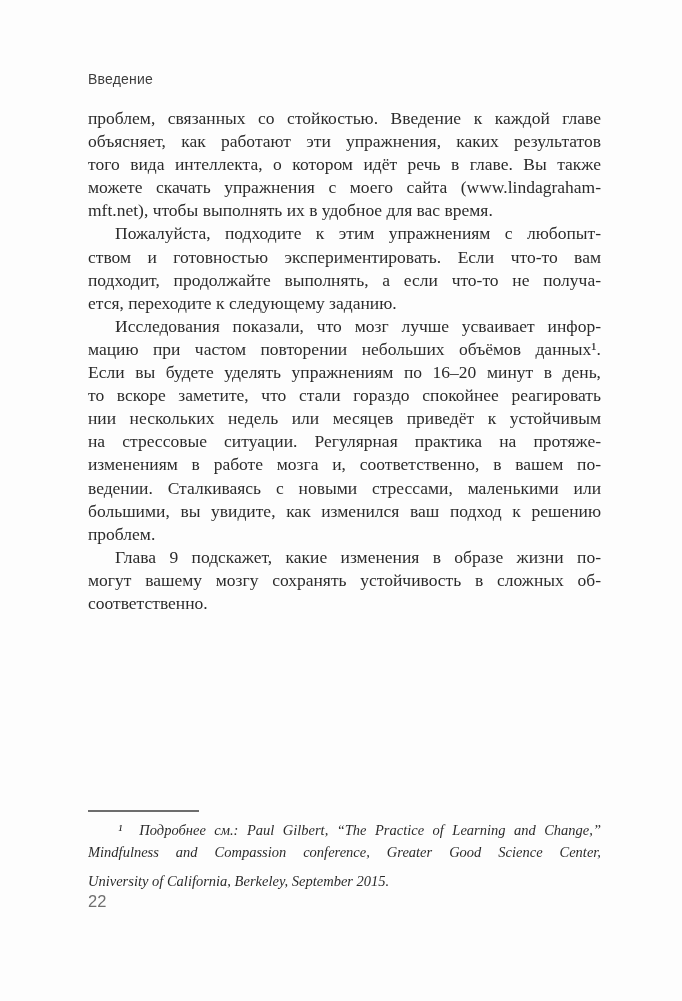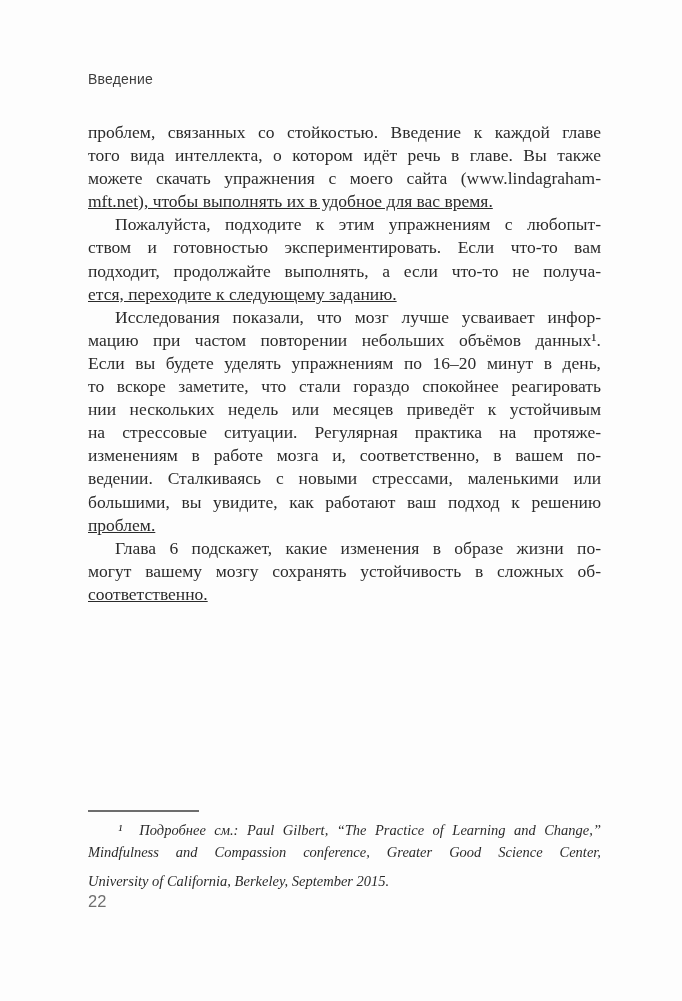--- a/index.html
+++ b/index.html
@@ -27,36 +27,35 @@
     left:88px;
     top:71px;
     font-family:"Liberation Sans","DejaVu Sans",sans-serif;
     font-size:14px;
     letter-spacing:0.2px;
     color:var(--header-color);
   }
   .body-text{
     position:absolute;
     left:88px;
-    top:121px;
+    top:107px;
     width:513px;
     font-size:17.5px;
     line-height:23.1px;
     color:var(--body-color);
   }
   .line{
     height:23.1px;
     overflow:hidden;
     text-align:justify;
     text-align-last:justify;
     white-space:normal;
   }
   .line.last{
     text-align-last:left;
-    text-decoration:underline;
   }
   .line.indent{
     text-indent:27px;
   }
   .footnote{
     position:absolute;
     left:88px;
     top:810px;
     width:513px;
     color:var(--body-color);
@@ -93,38 +92,39 @@
   }
 </style>
 </head>
 <body>
 
 <div class="page">
   <div class="running-header">Введение</div>
 
   <div class="body-text" id="body-block">
       <div class="line">проблем, связанных со стойкостью. Введение к каждой главе</div>
+      <div class="line">объясняет, как работают эти упражнения, каких результатов</div>
       <div class="line">того вида интеллекта, о котором идёт речь в главе. Вы также</div>
       <div class="line">можете скачать упражнения с моего сайта (www.lindagraham-</div>
       <div class="line last">mft.net), чтобы выполнять их в удобное для вас время.</div>
       <div class="line indent">Пожалуйста, подходите к этим упражнениям с любопыт-</div>
       <div class="line">ством и готовностью экспериментировать. Если что-то вам</div>
       <div class="line">подходит, продолжайте выполнять, а если что-то не получа-</div>
       <div class="line last">ется, переходите к следующему заданию.</div>
       <div class="line indent">Исследования показали, что мозг лучше усваивает инфор-</div>
       <div class="line">мацию при частом повторении небольших объёмов данных¹.</div>
       <div class="line">Если вы будете уделять упражнениям по 16–20 минут в день,</div>
       <div class="line">то вскоре заметите, что стали гораздо спокойнее реагировать</div>
       <div class="line">нии нескольких недель или месяцев приведёт к устойчивым</div>
       <div class="line">на стрессовые ситуации. Регулярная практика на протяже-</div>
       <div class="line">изменениям в работе мозга и, соответственно, в вашем по-</div>
       <div class="line">ведении. Сталкиваясь с новыми стрессами, маленькими или</div>
-      <div class="line">большими, вы увидите, как работают ваш подход к решению</div>
+      <div class="line">большими, вы увидите, как изменился ваш подход к решению</div>
       <div class="line last">проблем.</div>
-      <div class="line indent">Глава 6 подскажет, какие изменения в образе жизни по-</div>
+      <div class="line indent">Глава 9 подскажет, какие изменения в образе жизни по-</div>
       <div class="line">могут вашему мозгу сохранять устойчивость в сложных об-</div>
       <div class="line last">соответственно.</div>
     </div>
 
   <div class="footnote">
     <div class="fn-rule"></div>
     <div id="fn-lines">
         <div class="fn-line first">¹&nbsp;&nbsp;Подробнее см.: Paul Gilbert, “The Practice of Learning and Change,”</div>
         <div class="fn-line">Mindfulness and Compassion conference, Greater Good Science Center,</div>
         <div class="fn-line last">University of California, Berkeley, September 2015.</div>

